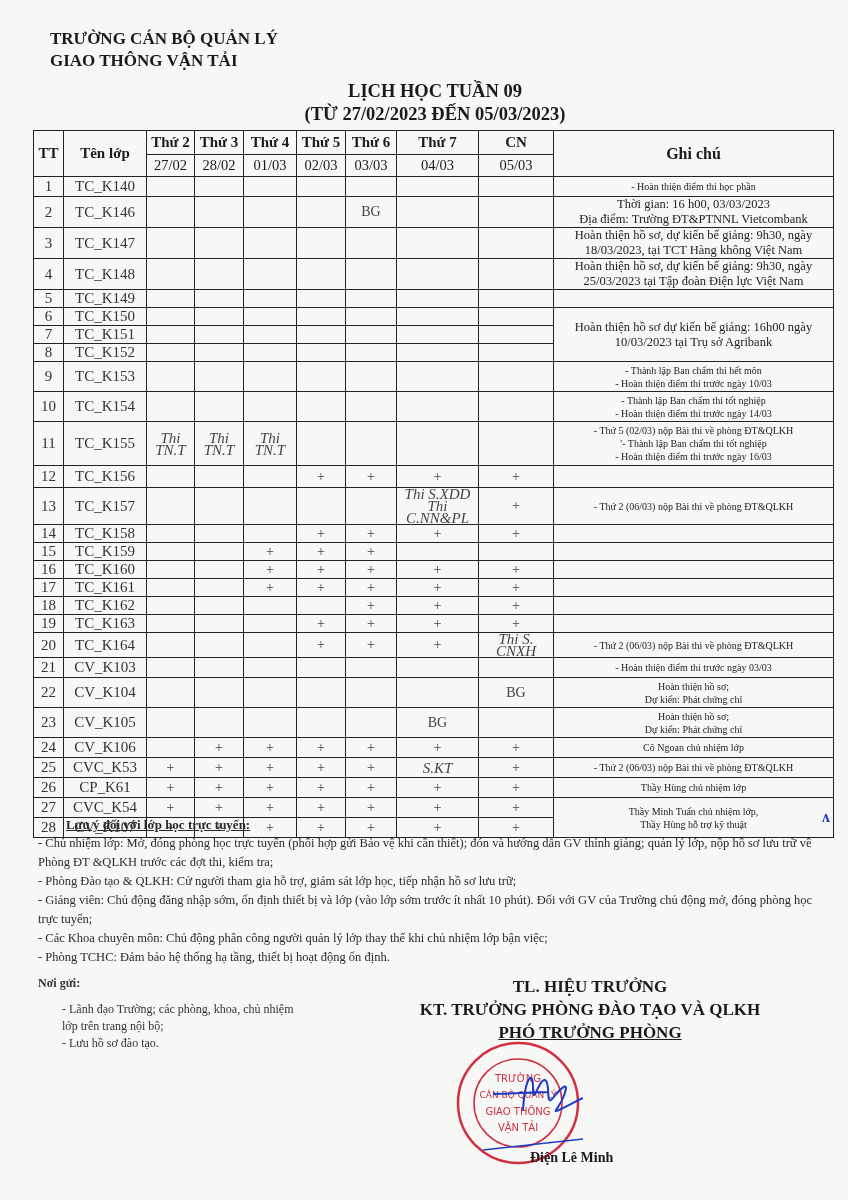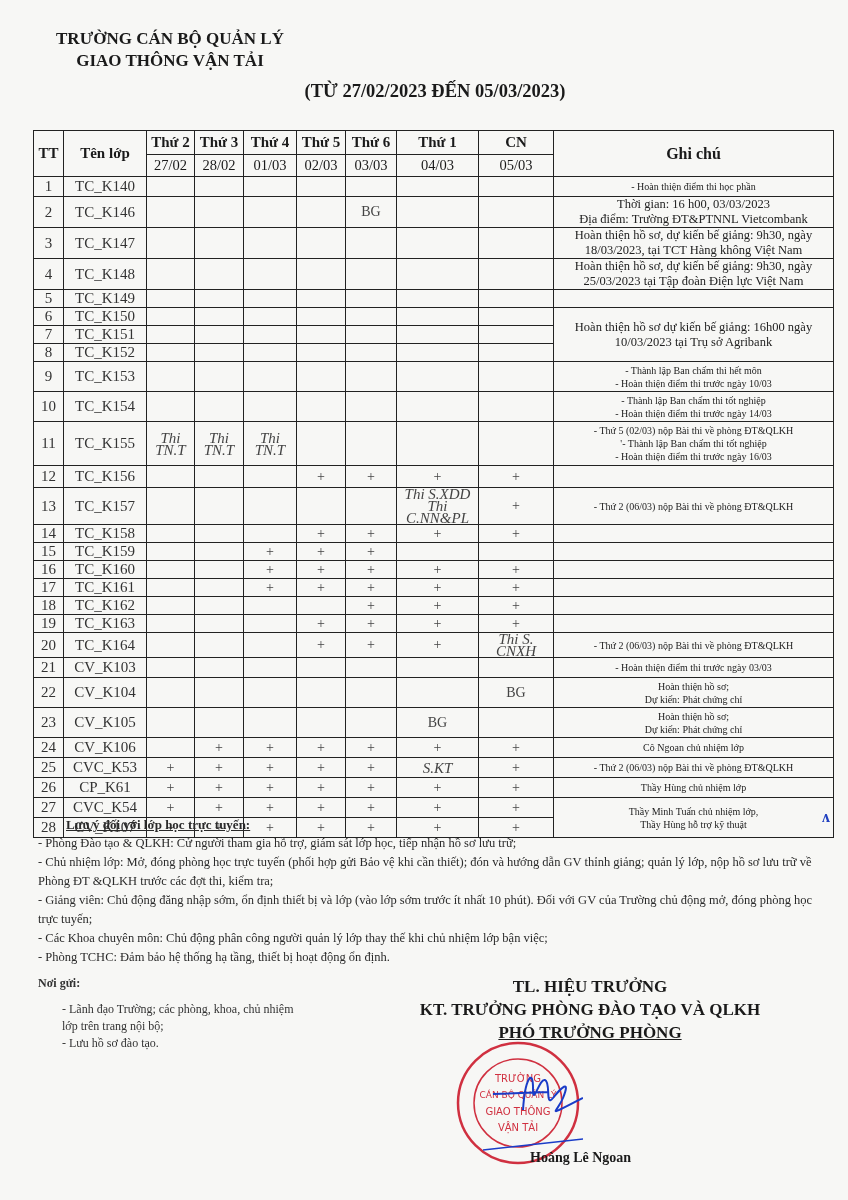--- a/index.html
+++ b/index.html
@@ -1,18 +1,18 @@
 <!DOCTYPE html>
 <html><head>
 <meta charset="utf-8">
 <style>
   html, body { margin:0; padding:0; }
   body { width:848px; height:1200px; background:#f7f7f5; position:relative; overflow:hidden;
          font-family:"Liberation Serif", "DejaVu Serif", serif; color:#1a1a1a; }
-  .org { position:absolute; left:40px; top:28px; width:260px; text-align:center; font-weight:bold; font-size:17px; line-height:22px; }
+  .org { position:absolute; left:50px; top:28px; width:260px; text-align:left; font-weight:bold; font-size:17px; line-height:22px; }
   .title { position:absolute; left:270px; top:80px; width:330px; text-align:center; font-weight:bold; font-size:18.5px; line-height:23px; }
   table.sched { position:absolute; left:33px; top:130px; width:800px; border-collapse:collapse; table-layout:fixed; }
   table.sched td, table.sched th { border:1.3px solid #222; padding:0; text-align:center; vertical-align:middle; overflow:hidden; }
   th { font-weight:bold; font-size:15px; }
   th.date { font-weight:normal; font-size:14.5px; }
   td.tt { font-size:15px; color:#333; }
   td.cls { text-align:left; padding-left:3px; font-size:15px; color:#333; white-space:nowrap; }
   td.day { font-size:14px; color:#444; }
   td.day.small { font-size:15px; line-height:12px;font-style:italic; }
   td.note { font-size:10px; line-height:13px; color:#222; }
@@ -30,20 +30,21 @@
 </style>
 </head>
 <body>
 
 <div class="org">
   <div>TRƯỜNG CÁN BỘ QUẢN LÝ</div>
   <div>GIAO THÔNG VẬN TẢI</div>
 </div>
 
 <div class="title">
+  <div>LỊCH HỌC TUẦN 09</div>
   <div>(TỪ 27/02/2023 ĐẾN 05/03/2023)</div>
 </div>
 
 <table class="sched">
   <colgroup>
     <col style="width:30px">
       <col style="width:83px">
     <col style="width:48px">
       <col style="width:49px">
       <col style="width:53px">
@@ -55,21 +56,21 @@
   </colgroup>
   <thead>
     <tr style="height:24px">
       <th rowspan="2">TT</th>
       <th rowspan="2">Tên lớp</th>
       <th>Thứ 2</th>
       <th>Thứ 3</th>
       <th>Thứ 4</th>
       <th>Thứ 5</th>
       <th>Thứ 6</th>
-      <th>Thứ 1</th>
+      <th>Thứ 7</th>
       <th>CN</th>
       <th rowspan="2" style="font-size:16px">Ghi chú</th>
     </tr>
     <tr style="height:22px">
       <th class="date">27/02</th>
       <th class="date">28/02</th>
       <th class="date">01/03</th>
       <th class="date">02/03</th>
       <th class="date">03/03</th>
       <th class="date">04/03</th>
@@ -417,22 +418,22 @@
         <td class="day" style="white-space: pre-line;">+</td>
         <td class="day" style="white-space: pre-line;">+</td>
         <td class="day" style="white-space: pre-line;">+</td>
         <td class="day" style="white-space: pre-line;">+</td>
       </tr>
     </tbody>
 </table>
 
 <div class="notes">
   <div class="h">Lưu ý đối với lớp học trực tuyến:</div>
+  <div>- Chủ nhiệm lớp: Mở, đóng phòng học trực tuyến (phối hợp gửi Bảo vệ khi cần thiết); đón và hướng dẫn GV thỉnh giảng; quản lý lớp, nộp hồ sơ lưu trữ về Phòng ĐT &amp;QLKH trước các đợt thi, kiểm tra;</div>
   <div>- Phòng Đào tạo &amp; QLKH: Cử người tham gia hỗ trợ, giám sát lớp học, tiếp nhận hồ sơ lưu trữ;</div>
-  <div>- Chủ nhiệm lớp: Mở, đóng phòng học trực tuyến (phối hợp gửi Bảo vệ khi cần thiết); đón và hướng dẫn GV thỉnh giảng; quản lý lớp, nộp hồ sơ lưu trữ về Phòng ĐT &amp;QLKH trước các đợt thi, kiểm tra;</div>
   <div>- Giảng viên: Chủ động đăng nhập sớm, ổn định thiết bị và lớp (vào lớp sớm trước ít nhất 10 phút). Đối với GV của Trường chủ động mở, đóng phòng học trực tuyến;</div>
   <div>- Các Khoa chuyên môn: Chủ động phân công người quản lý lớp thay thế khi chủ nhiệm lớp bận việc;</div>
   <div>- Phòng TCHC: Đảm bảo hệ thống hạ tầng, thiết bị hoạt động ổn định.</div>
 </div>
 
 <div class="recipients">
   <div class="h">Nơi gửi:</div>
   <div class="body">
     <div>- Lãnh đạo Trường; các phòng, khoa, chủ nhiệm lớp trên trang nội bộ;</div>
     <div>- Lưu hồ sơ đào tạo.</div>
@@ -448,14 +449,14 @@
 <svg class="stamp" viewBox="0 0 130 130">
   <circle cx="65" cy="65" r="60" fill="none" stroke="#d03040" stroke-width="2.5"></circle>
   <circle cx="65" cy="65" r="44" fill="none" stroke="#d03040" stroke-width="1.5"></circle>
   <text x="65" y="44" text-anchor="middle" font-size="10" fill="#d03040" font-family="DejaVu Sans, sans-serif">TRƯỜNG</text>
   <text x="65" y="60" text-anchor="middle" font-size="9" fill="#d03040" font-family="DejaVu Sans, sans-serif">CÁN BỘ QUẢN LÝ</text>
   <text x="65" y="77" text-anchor="middle" font-size="10" fill="#d03040" font-family="DejaVu Sans, sans-serif">GIAO THÔNG</text>
   <text x="65" y="93" text-anchor="middle" font-size="10" fill="#d03040" font-family="DejaVu Sans, sans-serif">VẬN TẢI</text>
   <path d="M40 56 L95 54 M70 72 C72 40 80 30 80 50 C80 70 86 40 92 42 C98 44 92 70 100 60 C108 50 118 40 110 60 C104 75 90 80 130 60" fill="none" stroke="#1a3cc8" stroke-width="2"></path>
   <path d="M30 112 L140 100" stroke="#1a3cc8" stroke-width="1.5"></path>
 </svg>
-<div class="signer">Hoàng Lê Ngoan</div>
+<div class="signer">Điện Lê Minh</div>
 <div class="mark">ʌ</div>
 
 </body></html>

